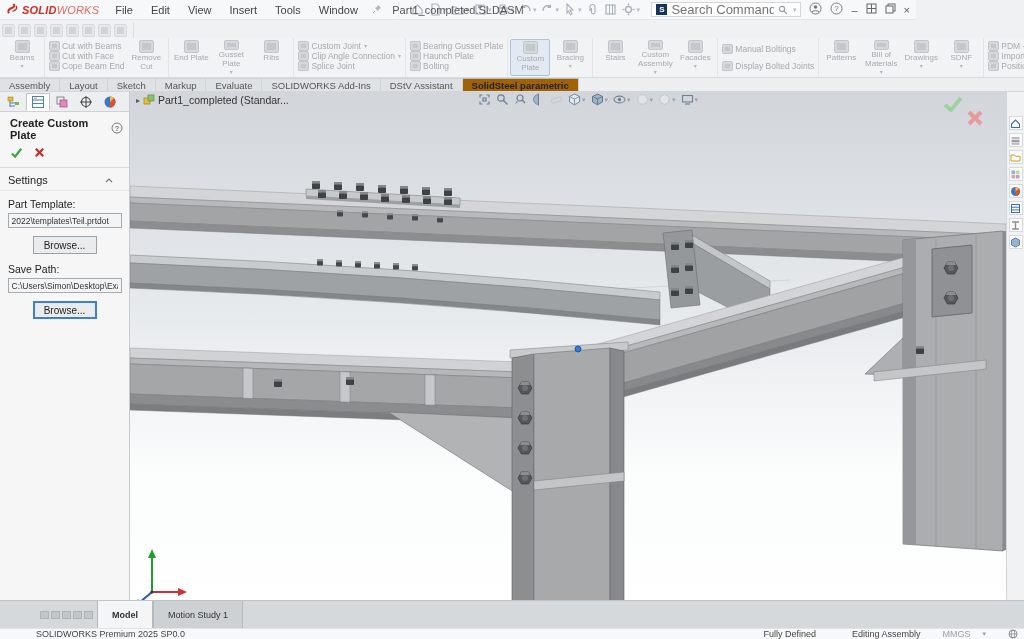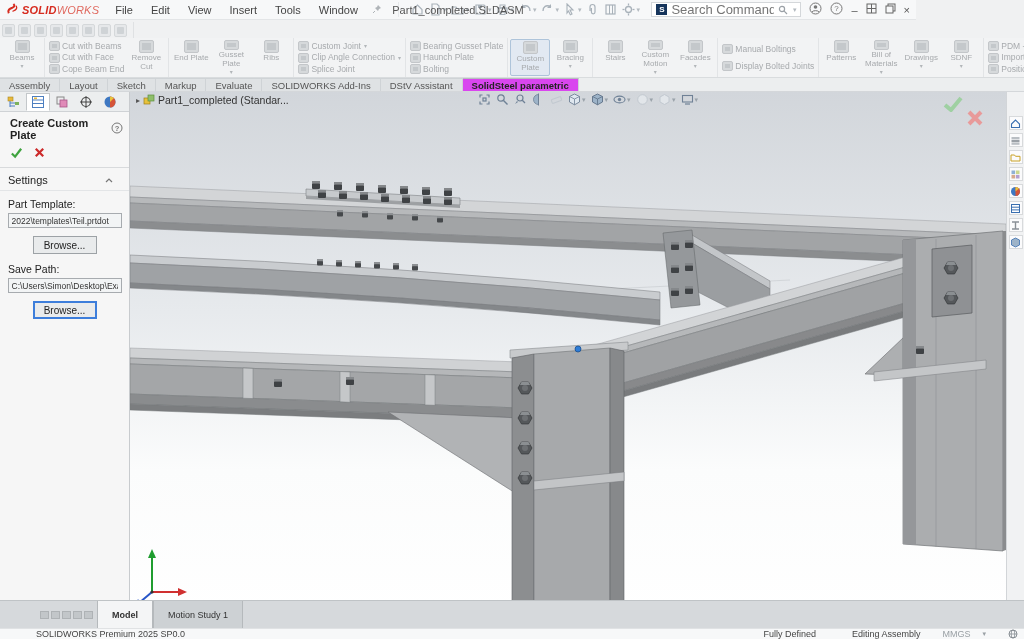--- a/index.html
+++ b/index.html
@@ -35,28 +35,28 @@
   
   .ribbon { position:absolute; top:38px; left:0; width:1024px; height:40px; background:#f2f3f4; border-bottom:1px solid #d9dcde; display:flex; align-items:stretch; overflow:hidden; }
   .rgroup { display:flex; align-items:stretch; padding:1px 2px; border-right:1px solid #e2e4e6; }
   .rbtn { display:flex; flex-direction:column; align-items:center; justify-content:flex-start; width:40px; padding:1px 1px; text-align:center; }
   .rbtn .rlabel { font-size:8px; line-height:1.1; color:#a7aaad; }
   .rbtn.active { background:#e2e9f2; border:1px solid #aec4da; border-radius:2px; }
   .ric { width:15px; height:13px; background:#d6d9db; border:1px solid #c3c6c9; border-radius:2px; margin-bottom:1px; position:relative; }
   .ric::after { content:""; position:absolute; left:2px; top:2px; right:2px; bottom:2px; background:#c4c8cb; }
   .ric.s { width:11px; height:10px; margin:0 2px 0 0; flex:none; }
   .rarrow { font-size:6px; color:#b2b6b9; line-height:1; }
-  .rstack { display:flex; flex-direction:column; justify-content:space-between; padding:2px 2px; }
+  .rstack { display:flex; flex-direction:column; padding:2px 2px; }
   .rrow { display:flex; align-items:center; font-size:8.5px; color:#a7aaad; white-space:nowrap; line-height:1; }
   .rrow .rarrow { margin-left:3px; }
 
   
   .tabrow { position:absolute; top:78px; left:0; width:1024px; height:14px; display:flex; background:#eceeef; border-bottom:1px solid #d4d7da; }
   .cmdtab { font-size:9.5px; color:#555; padding:1px 9px; border-right:1px solid #cfd3d6; border-top:1px solid #cfd3d6; background:#dfe2e4; display:flex; align-items:center; }
-  .cmdtab.active { background:#d946ef; font-weight:bold; color:#222; border-top:1px solid #b8bcbf; }
+  .cmdtab.active { background:#a16207; font-weight:bold; color:#222; border-top:1px solid #b8bcbf; }
 
   
   .left-panel { position:absolute; top:92px; left:0; width:130px; bottom:23px; background:#f6f6f6; border-right:1px solid #c8cbce; font-size:11px; }
   .pm-tabs { display:flex; align-items:flex-end; height:20px; border-bottom:1px solid #cfd2d5; background:#eceeef; padding-left:2px; }
   .pm-tab { width:24px; height:18px; display:flex; align-items:center; justify-content:center; border:1px solid transparent; }
   .pm-tab.active { background:#fff; border:1px solid #c3c7ca; border-bottom:1px solid #fff; }
   .pm-tab svg { width:14px; height:14px; }
   .pm-title { display:flex; align-items:center; padding:5px 6px 3px 10px; font-weight:bold; font-size:11px; color:#222; }
   .pm-help { margin-left:auto; }
   .pm-actions { display:flex; gap:10px; padding:2px 0 6px 10px; border-bottom:1px solid #d8dadc; }
@@ -336,21 +336,21 @@
           <span class="rarrow">▾</span>
         </div>
     </div>
     <div class="rgroup">
       <div class="rbtn">
           <span class="ric"></span>
           <span class="rlabel">Stairs</span>
         </div>
       <div class="rbtn">
           <span class="ric"></span>
-          <span class="rlabel">Custom Motion</span>
+          <span class="rlabel">Custom Assembly</span>
           <span class="rarrow">▾</span>
         </div>
       <div class="rbtn">
           <span class="ric"></span>
           <span class="rlabel">Facades</span>
           <span class="rarrow">▾</span>
         </div>
     </div>
     <div class="rgroup">
       <div class="rstack" style="justify-content:space-around;">

